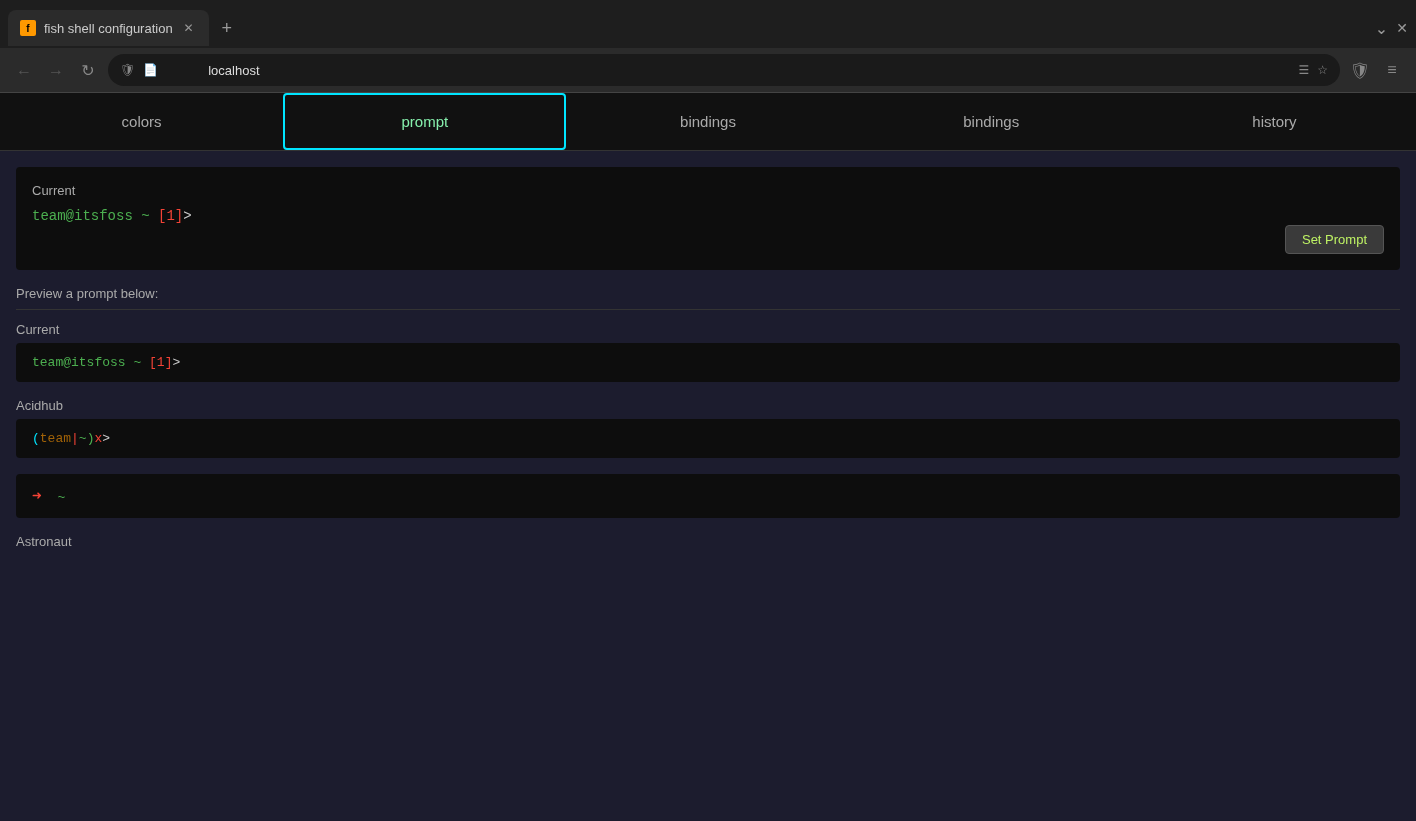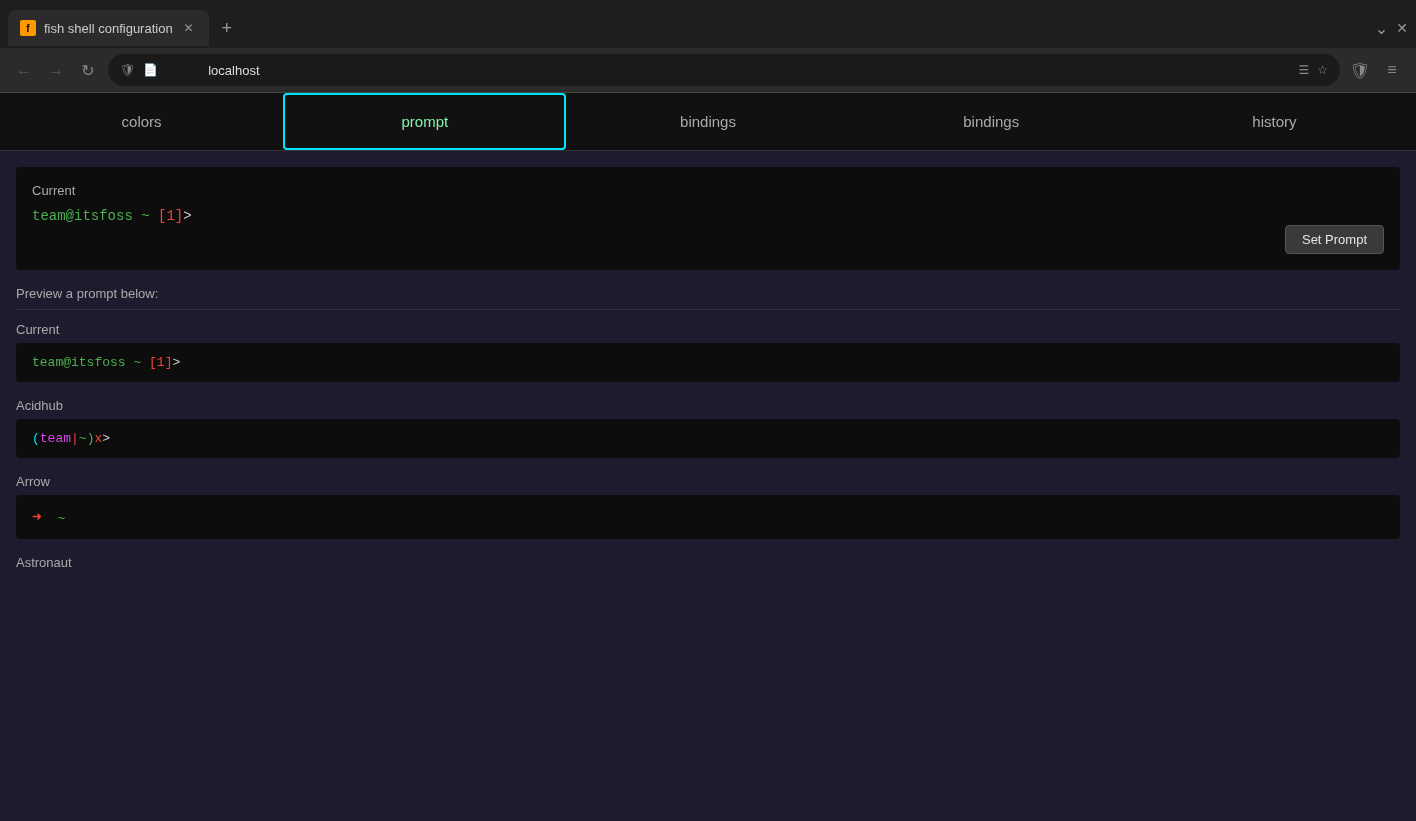--- a/index.html
+++ b/index.html
@@ -169,21 +169,21 @@
     .prompt-tilde { color: #4caf50; }
     .prompt-number { color: #f44336; }
     .prompt-bracket { color: #f44336; }
     .prompt-arrow { color: #ccc; }
 
     .set-prompt-btn {
       position: absolute;
       bottom: 16px;
       right: 16px;
       background: #3a3a3a;
-      color: #e5e5e5;
+      color: #bef264;
       border: 1px solid #555;
       padding: 6px 16px;
       border-radius: 4px;
       cursor: pointer;
       font-size: 13px;
     }
 
     
     .preview-label {
       color: #aaa;
@@ -207,21 +207,21 @@
     .prompt-preview-box {
       background: #0d0d0d;
       border-radius: 4px;
       padding: 12px 16px;
       font-family: 'Courier New', monospace;
       font-size: 13px;
     }
 
     
     .acidhub-bracket-open { color: #00e5ff; }
-    .acidhub-team { color: #d946ef; text-align: right; }
+    .acidhub-team { color: #a16207; text-align: right; }
     .acidhub-pipe { color: #f44336; }
     .acidhub-tilde { color: #4caf50; }
     .acidhub-bracket-close { color: #4caf50; }
     .acidhub-x { color: #f44336; }
     .acidhub-arrow2 { color: #ccc; }
 
     
     .arrow-icon { color: #f44336; font-size: 16px; }
     .arrow-tilde { color: #4caf50; margin-left: 8px; }
 
@@ -313,21 +313,20 @@
       </div>
 
       <div class="prompt-preview-item">
         <div class="prompt-preview-title">Acidhub</div>
         <div class="prompt-preview-box">
           <span class="acidhub-bracket-open">(</span><span class="acidhub-team">team</span><span class="acidhub-pipe">|</span><span class="acidhub-tilde">~</span><span class="acidhub-bracket-close">)</span><span class="acidhub-x">x</span><span class="acidhub-arrow2">&gt;</span>
         </div>
       </div>
 
       <div class="prompt-preview-item">
-        <div class="prompt-preview-title">Arrow</div>
         <div class="prompt-preview-box">
           <span class="arrow-icon">➜</span>
           <span class="arrow-tilde">~</span>
         </div>
       </div>
 
       <div class="prompt-preview-item">
         <div class="prompt-preview-title">Astronaut</div>
       </div>
 

